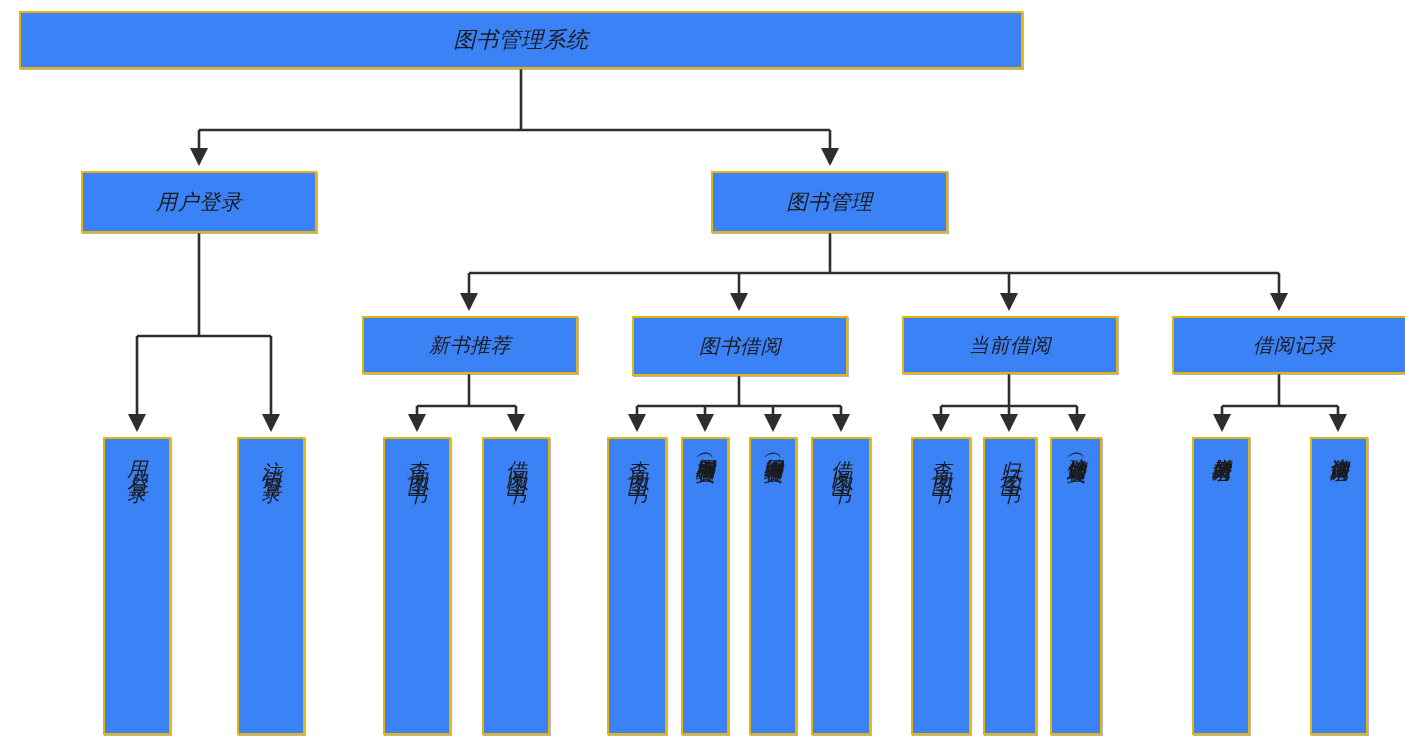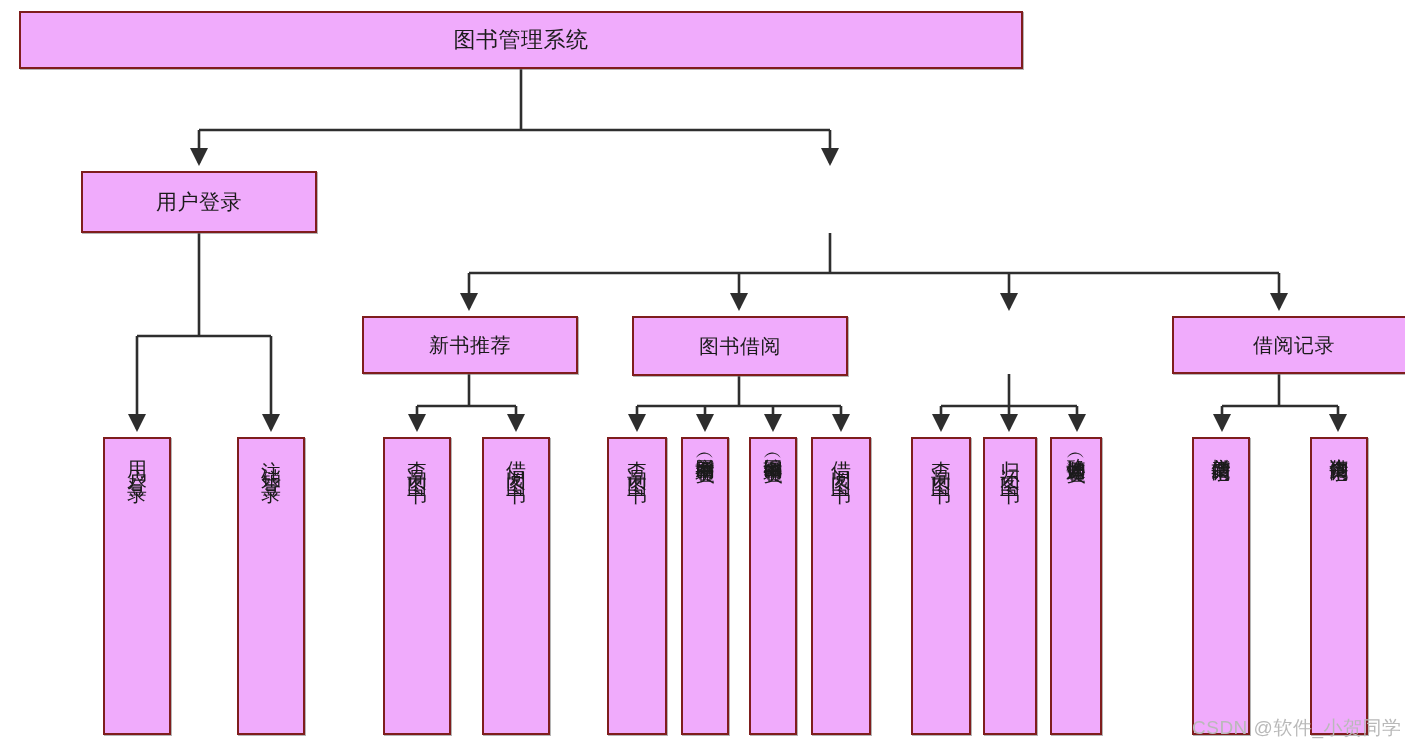--- a/index.html
+++ b/index.html
@@ -23,27 +23,28 @@
     position: absolute;
     left: 0;
     top: 0;
     width: 1405px;
     height: 747px;
     pointer-events: none;
   }
   .node {
     position: absolute;
     box-sizing: border-box;
-    background: #f0abfc;
-    border: 2px solid #7f1d1d;
+    background: #3b82f6;
+    border: 2px solid #eab308;
     box-shadow: 1px 1px 0 rgba(120,120,120,0.55);
     display: flex;
     align-items: center;
     justify-content: center;
     z-index: 2;
+    font-style: italic;
   }
   .node-label {
     font-size: 21px;
     line-height: 1.12;
     color: #1b1b1b;
     letter-spacing: 0.5px;
     white-space: nowrap;
     text-align: center;
   }
   .node.root .node-label { font-size: 22px; }
@@ -131,27 +132,33 @@
     </g>
   </svg>
 
   <div class="node root" style="left:19px; top:11px; width:1004px; height:58px;">
     <span class="node-label">图书管理系统</span>
   </div>
 
   <div class="node level2" style="left:81px; top:171px; width:236px; height:62px;">
     <span class="node-label">用户登录</span>
   </div>
+  <div class="node level2" style="left:711px; top:171px; width:237px; height:62px;">
+    <span class="node-label">图书管理</span>
+  </div>
 
   <div class="node level3" style="left:362px; top:316px; width:216px; height:58px;align-items:center;">
     <span class="node-label">新书推荐</span>
   </div>
   <div class="node level3" style="left:632px; top:316px; width:216px; height:60px;">
     <span class="node-label">图书借阅</span>
   </div>
+  <div class="node level3" style="left:902px; top:316px; width:216px; height:58px;">
+    <span class="node-label">当前借阅</span>
+  </div>
   <div class="node level3" style="left:1172px; top:316px; width:244px; height:58px;">
     <span class="node-label">借阅记录</span>
   </div>
 
   <div class="node leaf mid" style="left:103px; top:437px; width:68px; height:298px;">
     <span class="node-label">用户登录</span>
   </div>
   <div class="node leaf mid" style="left:237px; top:437px; width:68px; height:298px;">
     <span class="node-label">注销登录</span>
   </div>
@@ -186,15 +193,14 @@
     <span class="node-label">确认归还（管理员）</span>
   </div>
 
   <div class="node leaf tall-text" style="left:1192px; top:437px; width:58px; height:298px;">
     <span class="node-label">新增借阅记录</span>
   </div>
   <div class="node leaf tall-text" style="left:1310px; top:437px; width:58px; height:298px;">
     <span class="node-label">查询借阅记录</span>
   </div>
 
-  <div class="watermark" style="left:1192px; top:715px;">CSDN @软件_小贺同学</div>
 
 </div>
 
 </body></html>

